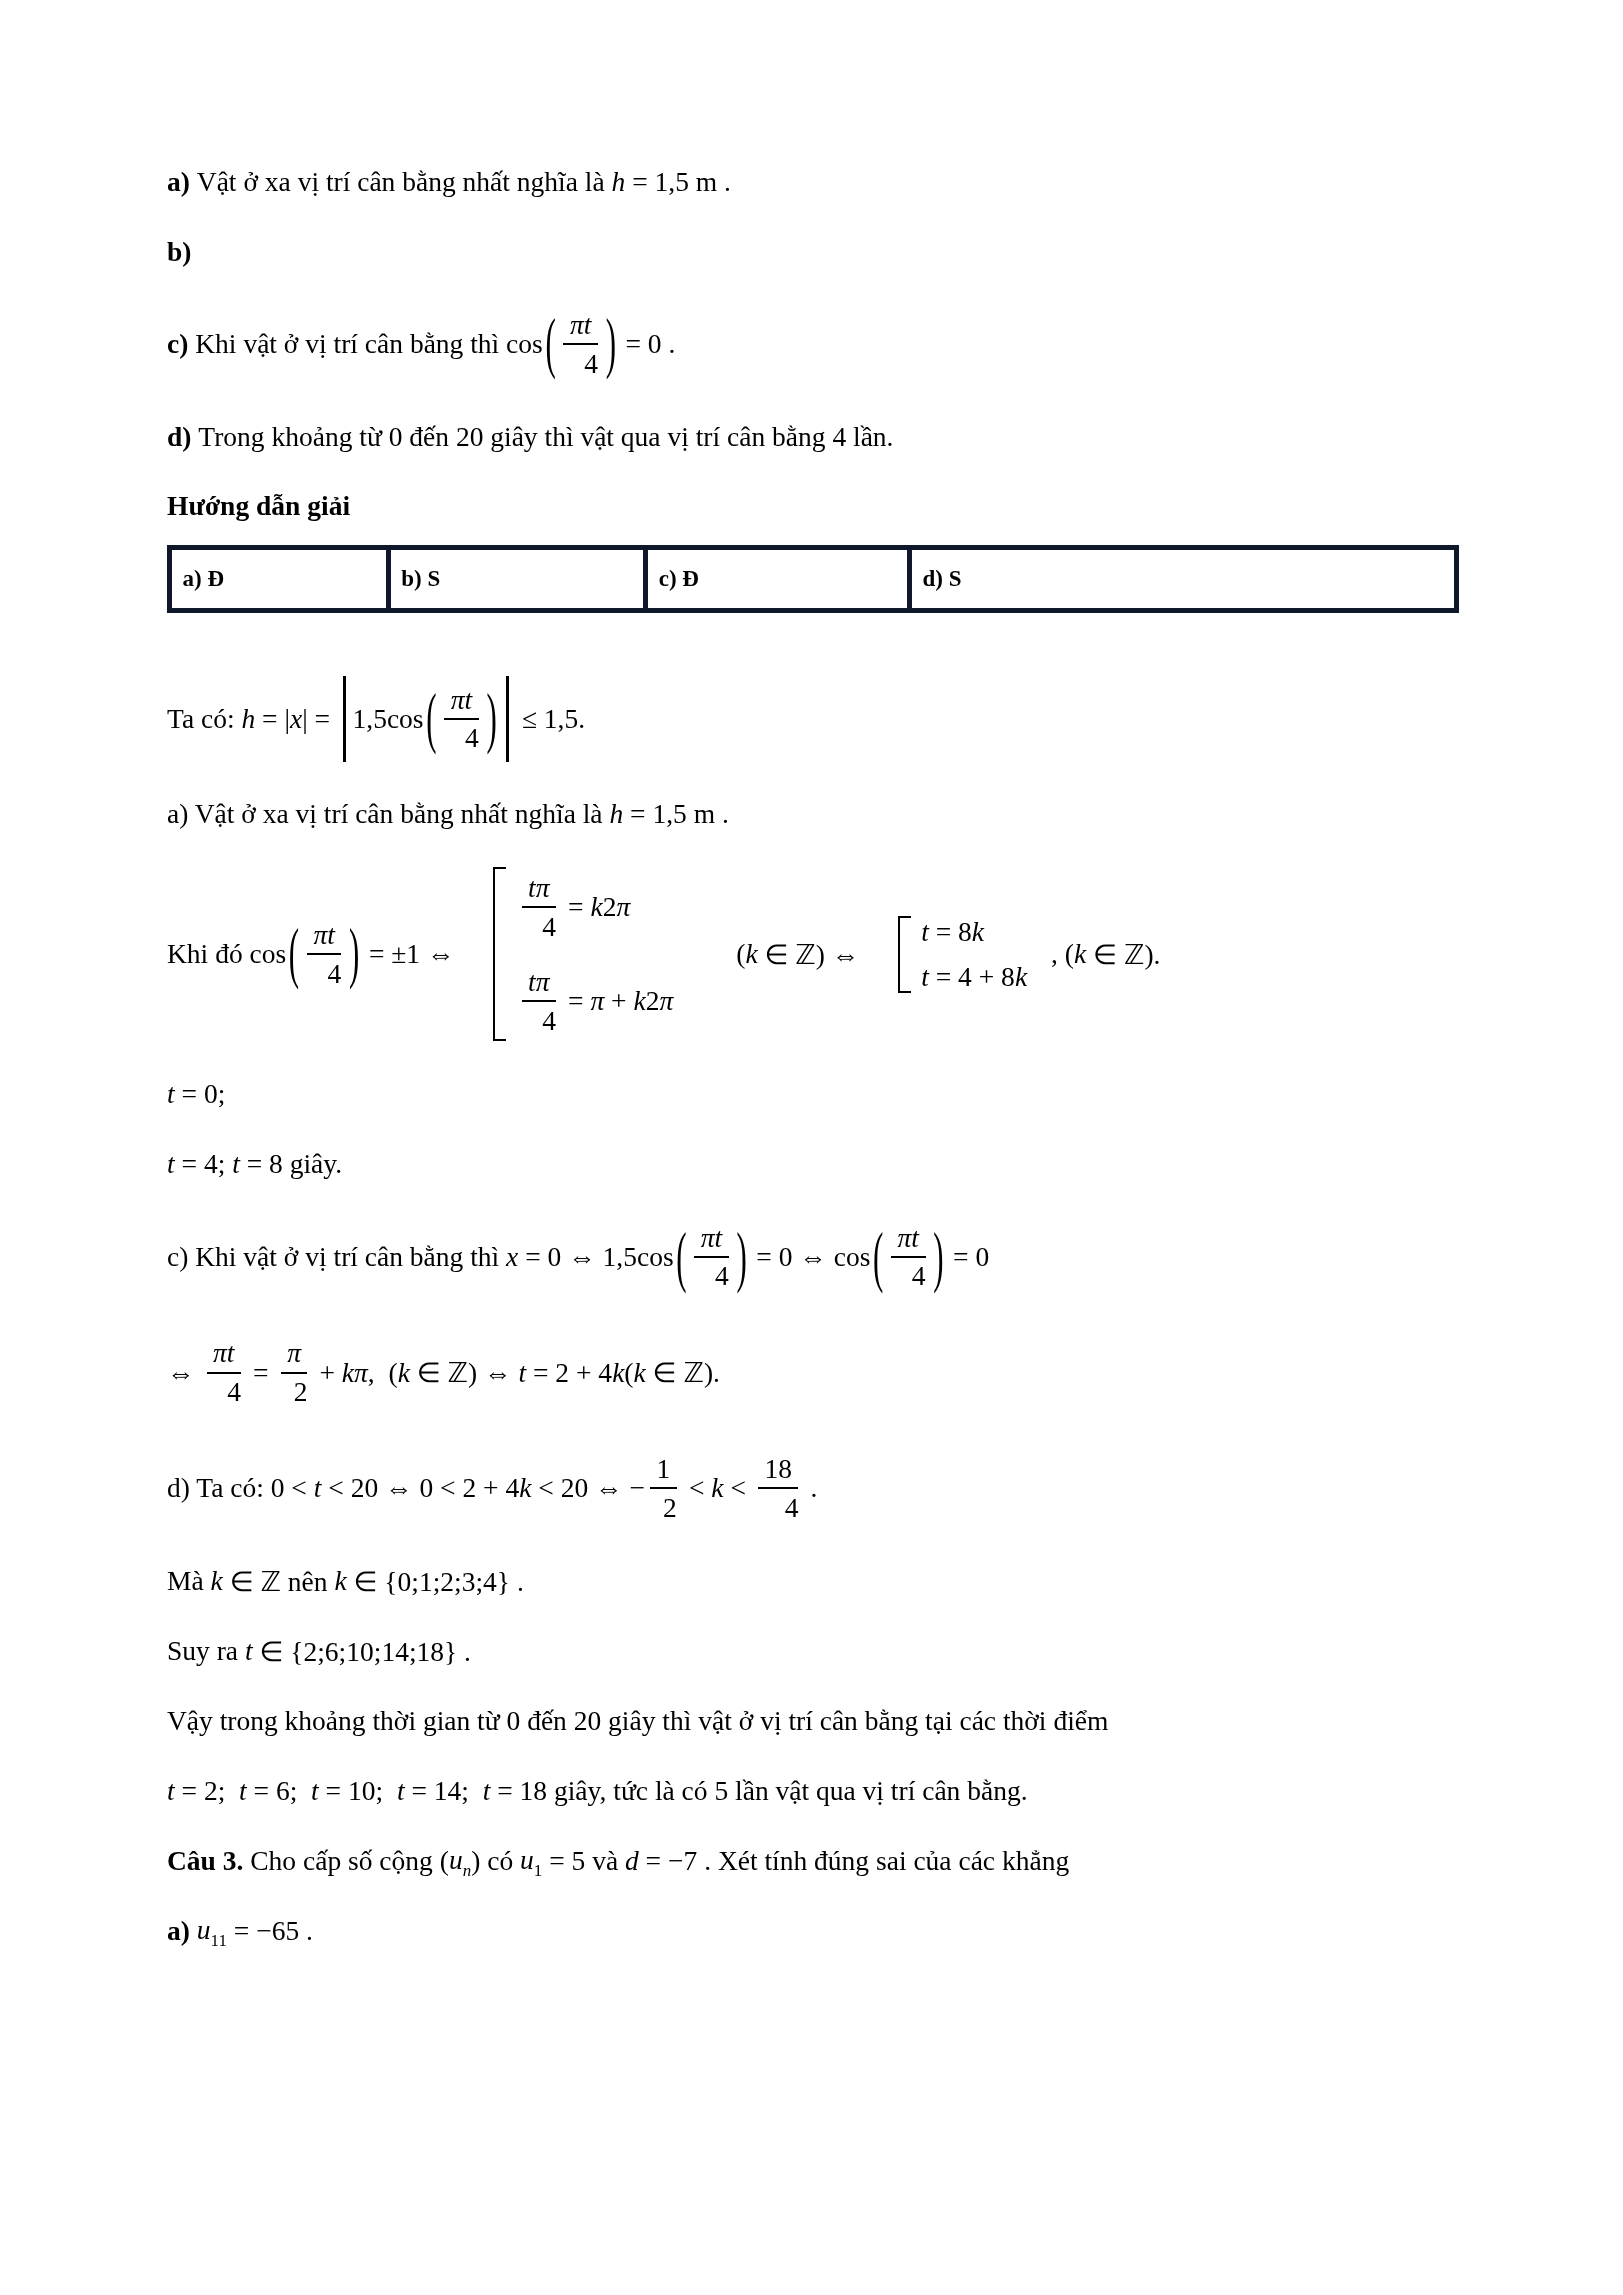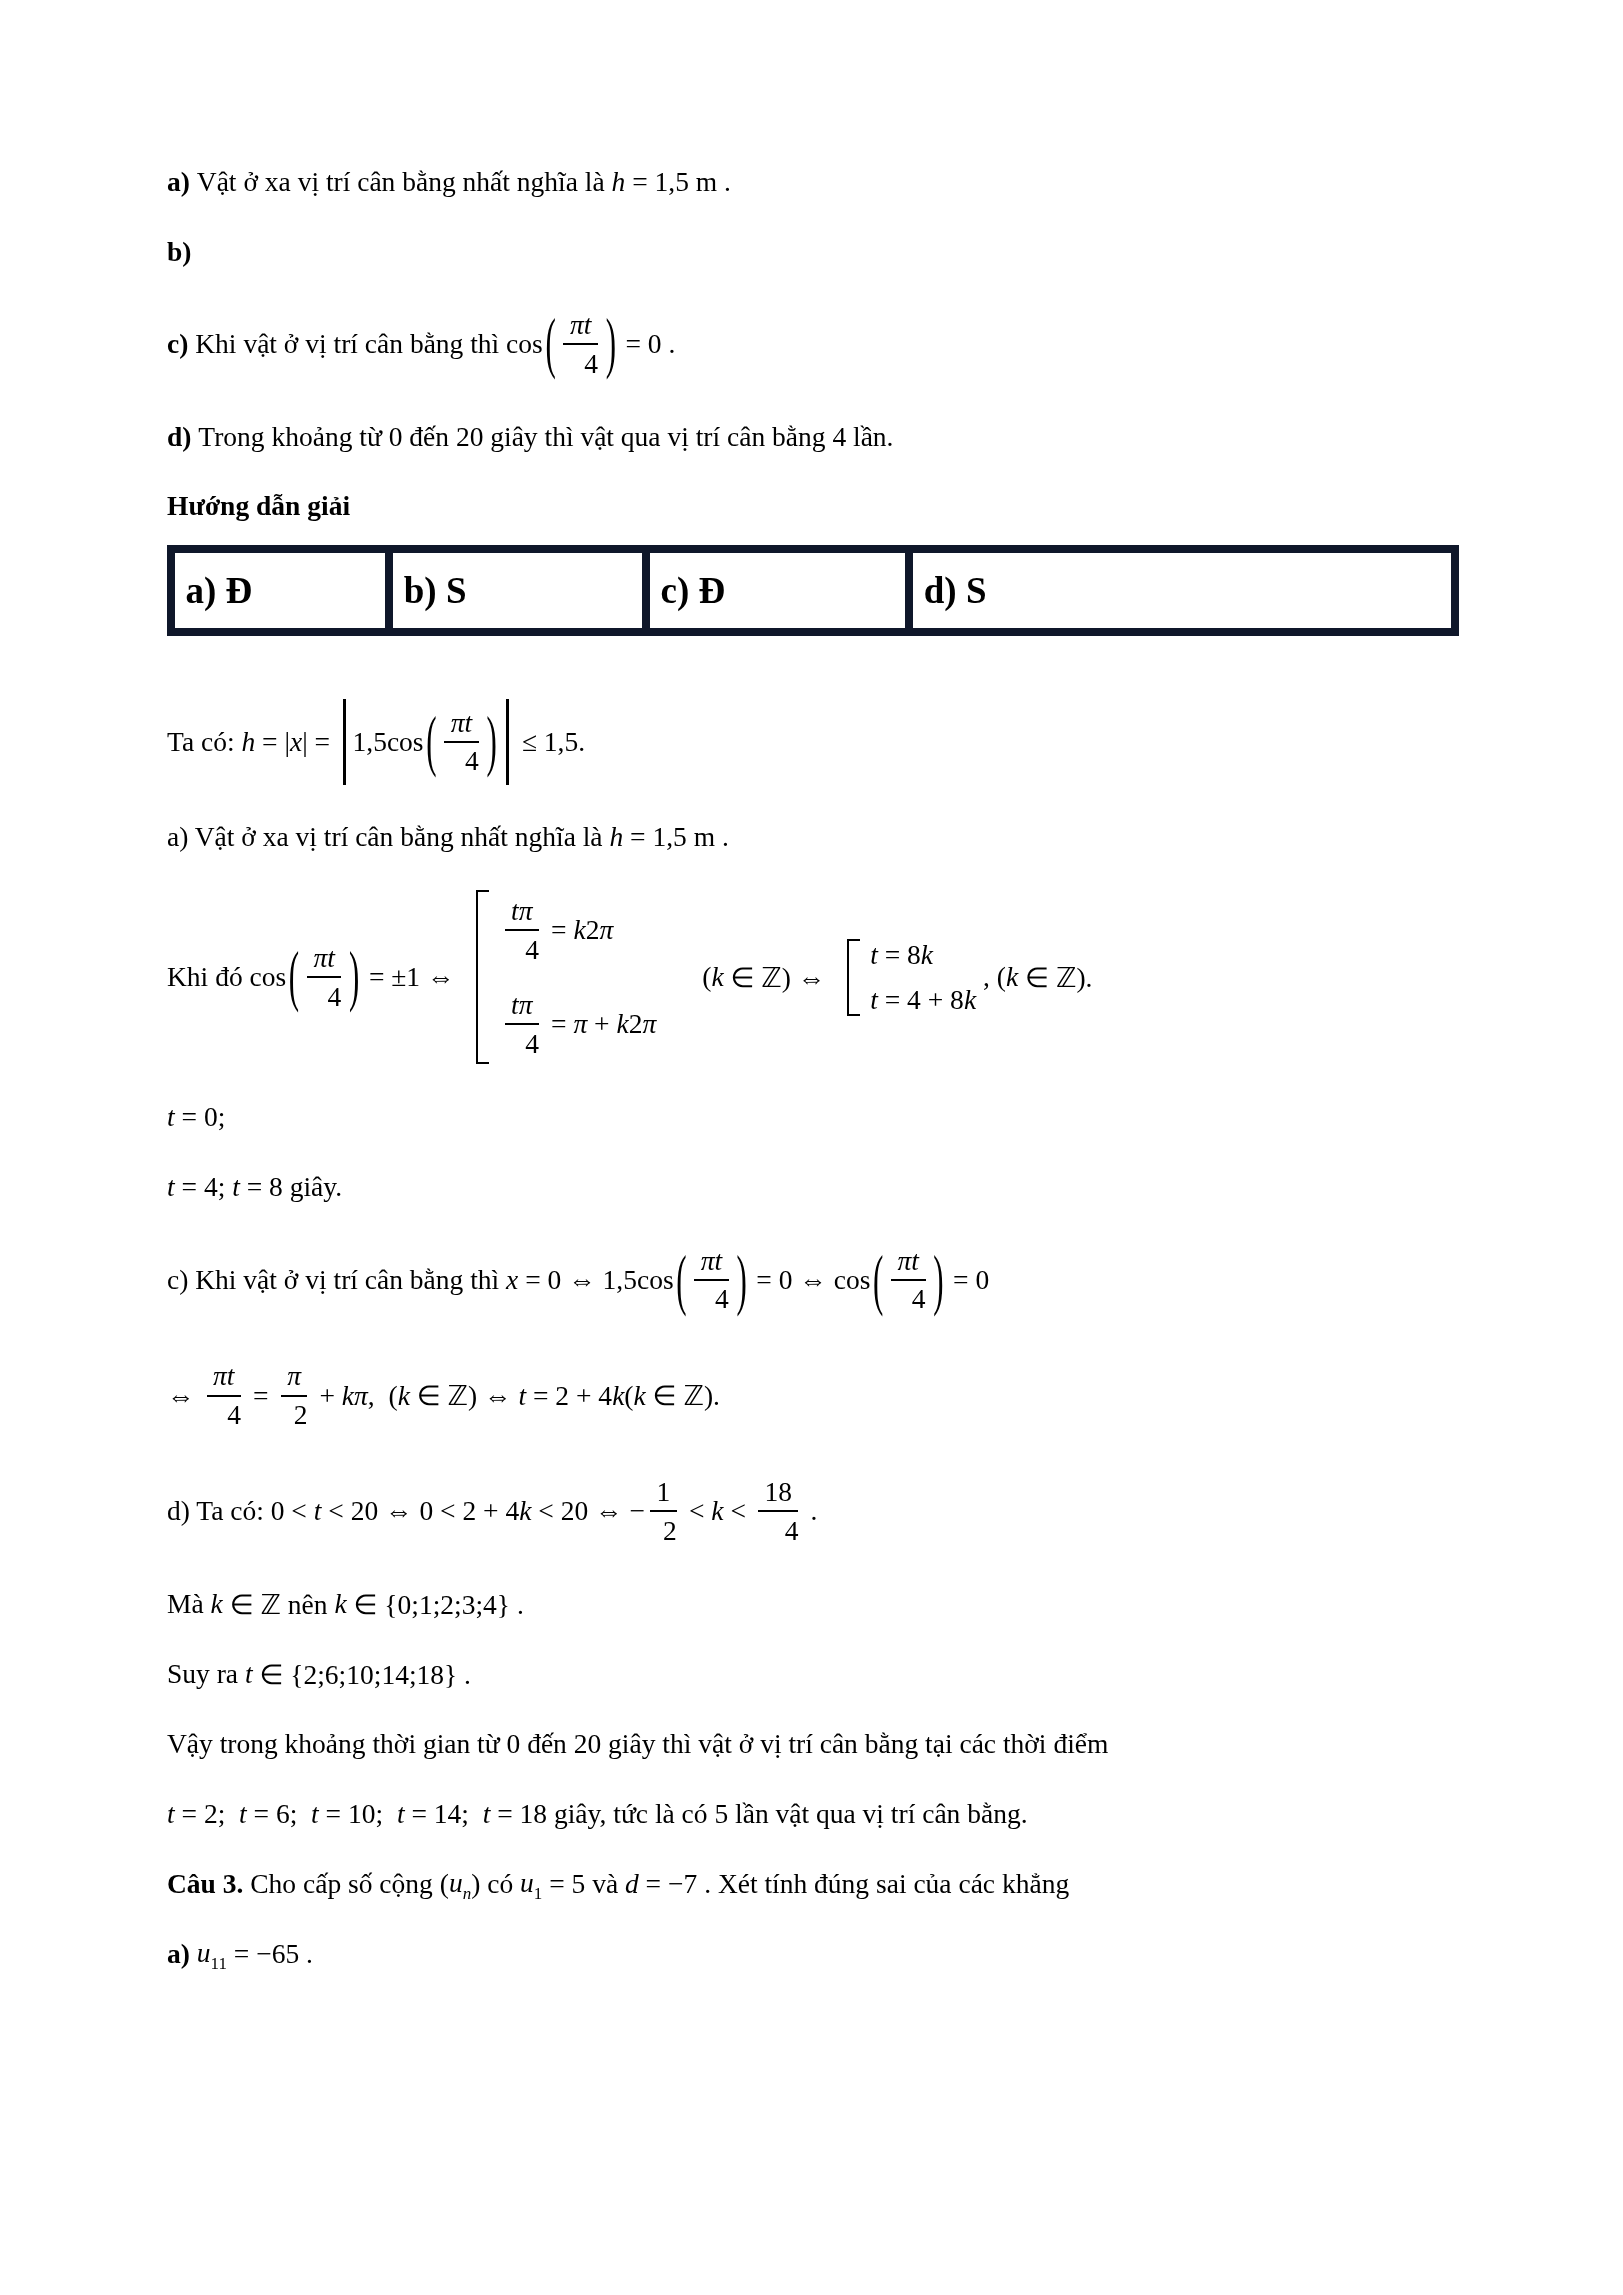--- a/index.html
+++ b/index.html
@@ -46,21 +46,21 @@
   }
   .tall-bar {
     display:inline-block;
     width:2.6px;
     height:86px;
     background:#000;
     margin:0 6.5px;
   }
   .spacer { display:inline-block; }
 
-  .cases { display:inline-flex; align-items:center; margin:0 7px;padding-left:8px; }
+  .cases { display:inline-flex; align-items:center; margin:0 24px;padding-left:8px; }
   .cases-bracket {
     align-self:stretch;
     width:10.5px;
     border:2px solid #000;
     border-right:none;
     margin-right:10.5px;
   }
   .cases-rows { display:flex; flex-direction:column; gap:13px; }
   .case-row { display:flex; align-items:center; }
 
@@ -70,23 +70,23 @@
   .heading {
     font-weight:bold;
     margin:2.6px 0 23.6px;
   }
   .answer-table {
     width:100%;
     border-collapse:collapse;
     margin:0 0 63px;
   }
   .answer-table td {
-    border:8px solid #0f172a;
+    border:5px solid #0f172a;
     font-weight:bold;
-    font-size:37px;
+    font-size:23px;
     padding:15.7px 10.5px;
     vertical-align:middle;
   }
 </style>
 </head>
 <body>
 
 <div class="page">
 
   <div id="top-lines">

